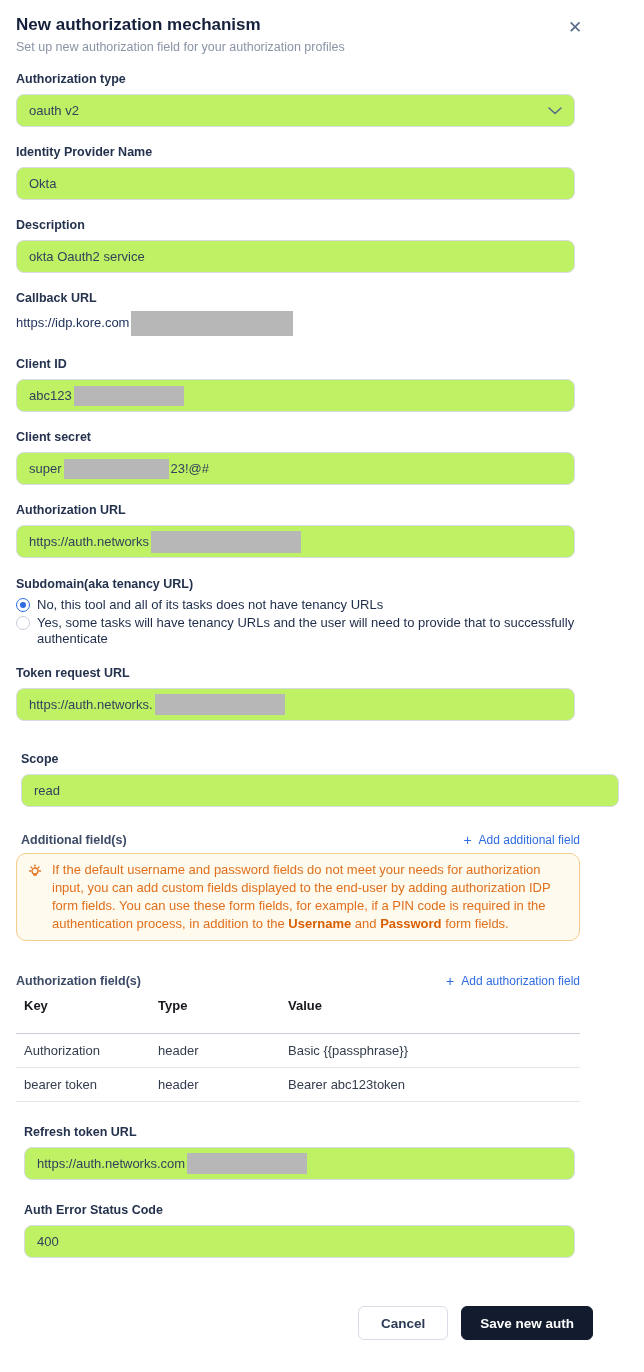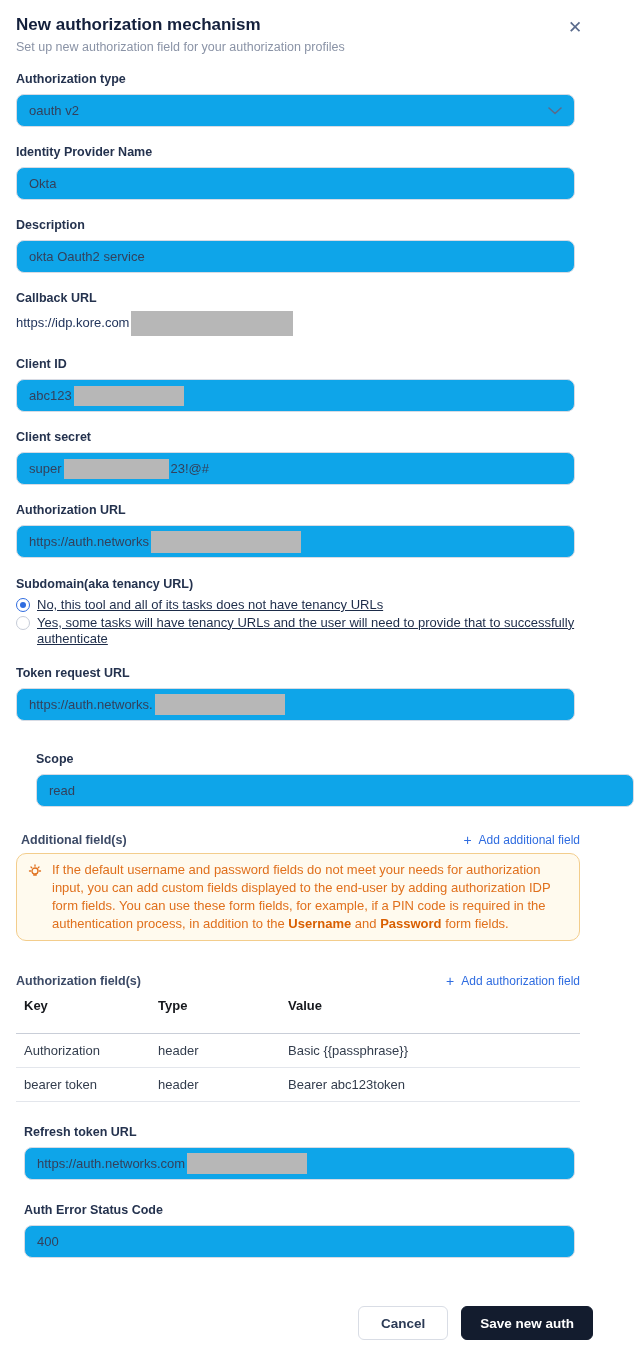--- a/index.html
+++ b/index.html
@@ -24,21 +24,21 @@
     cursor: pointer; color: #5a6b8c; font-size: 17px; line-height: 1;
     background: none; border: none;
   }
 
   
   .group { margin-bottom: 18px; }
   .label { font-size: 12.5px; font-weight: 700; color: #24324e; line-height: 15px; margin-bottom: 7px; }
   .input {
     width: 559px; height: 33px;
     border: 1px solid #d7dbe4; border-radius: 8px;
-    background: #0ea5e9; font-size: 13px; color: #33415c;
+    background: #bef264; font-size: 13px; color: #33415c;
     display: flex; align-items: center; padding: 0 12px;
     white-space: nowrap; overflow: hidden;
   }
   .select { justify-content: space-between; cursor: pointer; }
   .chev { display: flex; align-items: center; margin-left: 8px; }
 
   .redact { display: inline-block; background: #b7b7b7; vertical-align: middle; }
 
   .url-text { font-size: 13px; color: #22355c; line-height: 25px; white-space: nowrap; }
   .cb-redact { width: 162px; height: 25px; margin-left: 2px; }
@@ -48,24 +48,24 @@
   .radio-group { margin-bottom: 18px; }
   .radio-row { display: flex; align-items: flex-start; gap: 7px; cursor: pointer; margin-bottom: 1px; }
   .radio-circle {
     flex: 0 0 14px; width: 14px; height: 14px; border-radius: 50%;
     border: 1.5px solid #c6ccd8; margin-top: 1px; background: #fff;
     display: flex; align-items: center; justify-content: center;
   }
   .radio-row.selected .radio-circle { border-color: #2f6ce0; }
   .radio-dot { width: 6px; height: 6px; border-radius: 50%; background: transparent; }
   .radio-row.selected .radio-dot { background: #2f6ce0; }
-  .radio-label { font-size: 13px; color: #1d2c49; line-height: 16.5px; text-decoration: underline; }
-
-  
-  .indent-a { margin-left: 20px; }
+  .radio-label { font-size: 13px; color: #1d2c49; line-height: 16.5px; }
+
+  
+  .indent-a { margin-left: 5px; }
   .indent-a .input { width: 598px; }
   .indent-b { margin-left: 8px; }
   .indent-b .input { width: 551px; }
 
   .gap-lg { margin-bottom: 31px; }
   .gap-xl { margin-bottom: 26px; }
 
   
   .sec-row { display: flex; justify-content: space-between; align-items: center; margin-bottom: 6px; }
   .sec-heading { font-size: 12.5px; font-weight: 700; color: #3c4a66; }

